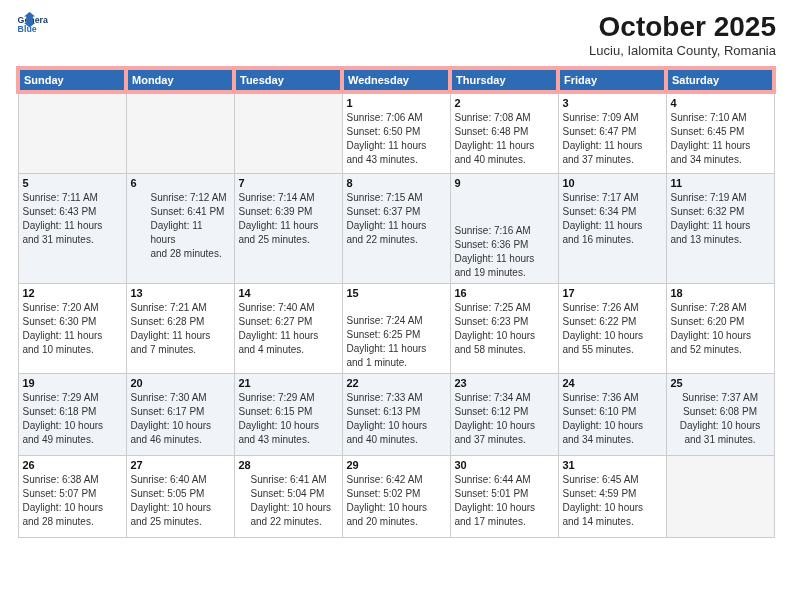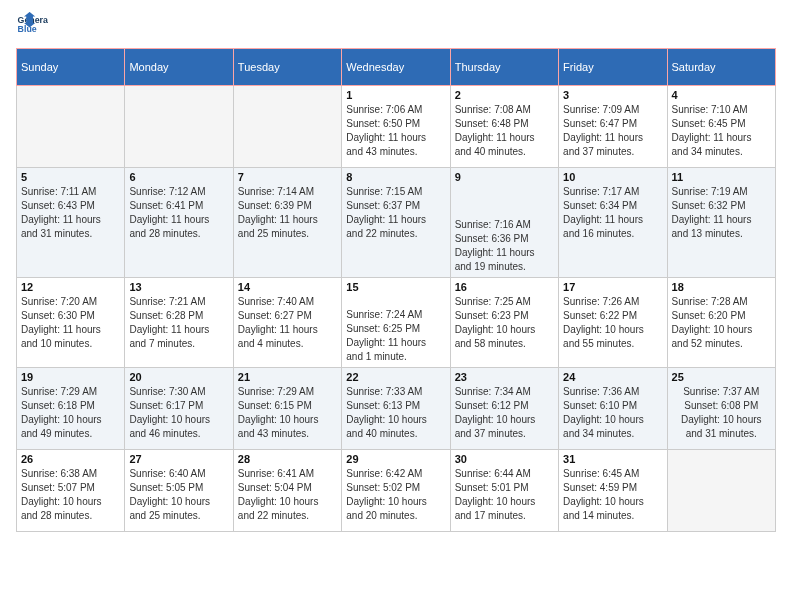--- a/index.html
+++ b/index.html
@@ -46,24 +46,24 @@
     }
     .calendar {
       width: 100%;
       border-collapse: collapse;
       table-layout: fixed;
     }
     .calendar th {
       background: #2e6bb5;
       color: #fff;
       font-size: 11px;
-      font-weight: normal;
-      padding: 12px 4px;
+      font-weight: bold;
+      padding: 4px 4px;
       text-align: left;
-      border: 1px solid #fca5a5;
+      border: 4px solid #fca5a5;
     }
     .calendar td {
       border: 1px solid #ccc;
       vertical-align: top;
       padding: 3px 4px;
       font-size: 9.5px;
       color: #222;
       height: 82px;
       width: 113px;
       background: #fff;
@@ -91,20 +91,24 @@
 
 <div class="page">
   <div class="header">
     <div class="logo">
       <svg class="logo-icon" viewBox="0 0 40 34" xmlns="http://www.w3.org/2000/svg">
         <text x="2" y="13" font-size="11" font-weight="bold" fill="#1a3a5c">General</text>
         <text x="2" y="25" font-size="11" font-weight="bold" fill="#2e6bb5">Blue</text>
         <polygon points="30,2 40,10 36,10 36,22 40,22 30,30 20,22 24,22 24,10 20,10" fill="#2e6bb5" transform="translate(-4,-2) scale(0.7)"></polygon>
       </svg>
     </div>
+    <div class="title-block">
+      <div class="month-title">October 2025</div>
+      <div class="subtitle">Luciu, Ialomita County, Romania</div>
+    </div>
   </div>
 
   <table class="calendar">
     <thead>
       <tr>
       <th>Sunday</th>
           <th>Monday</th>
           <th>Tuesday</th>
           <th>Wednesday</th>
           <th>Thursday</th>
@@ -149,21 +153,21 @@
         <tr class="row-alt">
           <td>
             <div class="day-number">5</div>
             <div class="day-info" style="white-space: pre-line;">Sunrise: 7:11 AM
 Sunset: 6:43 PM
 Daylight: 11 hours
 and 31 minutes.</div>
           </td>
           <td>
             <div class="day-number">6</div>
-            <div class="day-info" style="white-space: pre-line;">Sunrise: 7:12 AM
+            <div class="day-info" style="white-space: pre-line; margin-left: 20px;">Sunrise: 7:12 AM
 Sunset: 6:41 PM
 Daylight: 11 hours
 and 28 minutes.</div>
           </td>
           <td>
             <div class="day-number">7</div>
             <div class="day-info" style="white-space: pre-line;">Sunrise: 7:14 AM
 Sunset: 6:39 PM
 Daylight: 11 hours
 and 25 minutes.</div>
@@ -309,21 +313,21 @@
           </td>
           <td>
             <div class="day-number">27</div>
             <div class="day-info" style="white-space: pre-line;">Sunrise: 6:40 AM
 Sunset: 5:05 PM
 Daylight: 10 hours
 and 25 minutes.</div>
           </td>
           <td>
             <div class="day-number">28</div>
-            <div class="day-info" style="white-space: pre-line;">Sunrise: 6:41 AM
+            <div class="day-info" style="white-space: pre-line; margin-left: 12px;">Sunrise: 6:41 AM
 Sunset: 5:04 PM
 Daylight: 10 hours
 and 22 minutes.</div>
           </td>
           <td>
             <div class="day-number">29</div>
             <div class="day-info" style="white-space: pre-line;">Sunrise: 6:42 AM
 Sunset: 5:02 PM
 Daylight: 10 hours
 and 20 minutes.</div>

